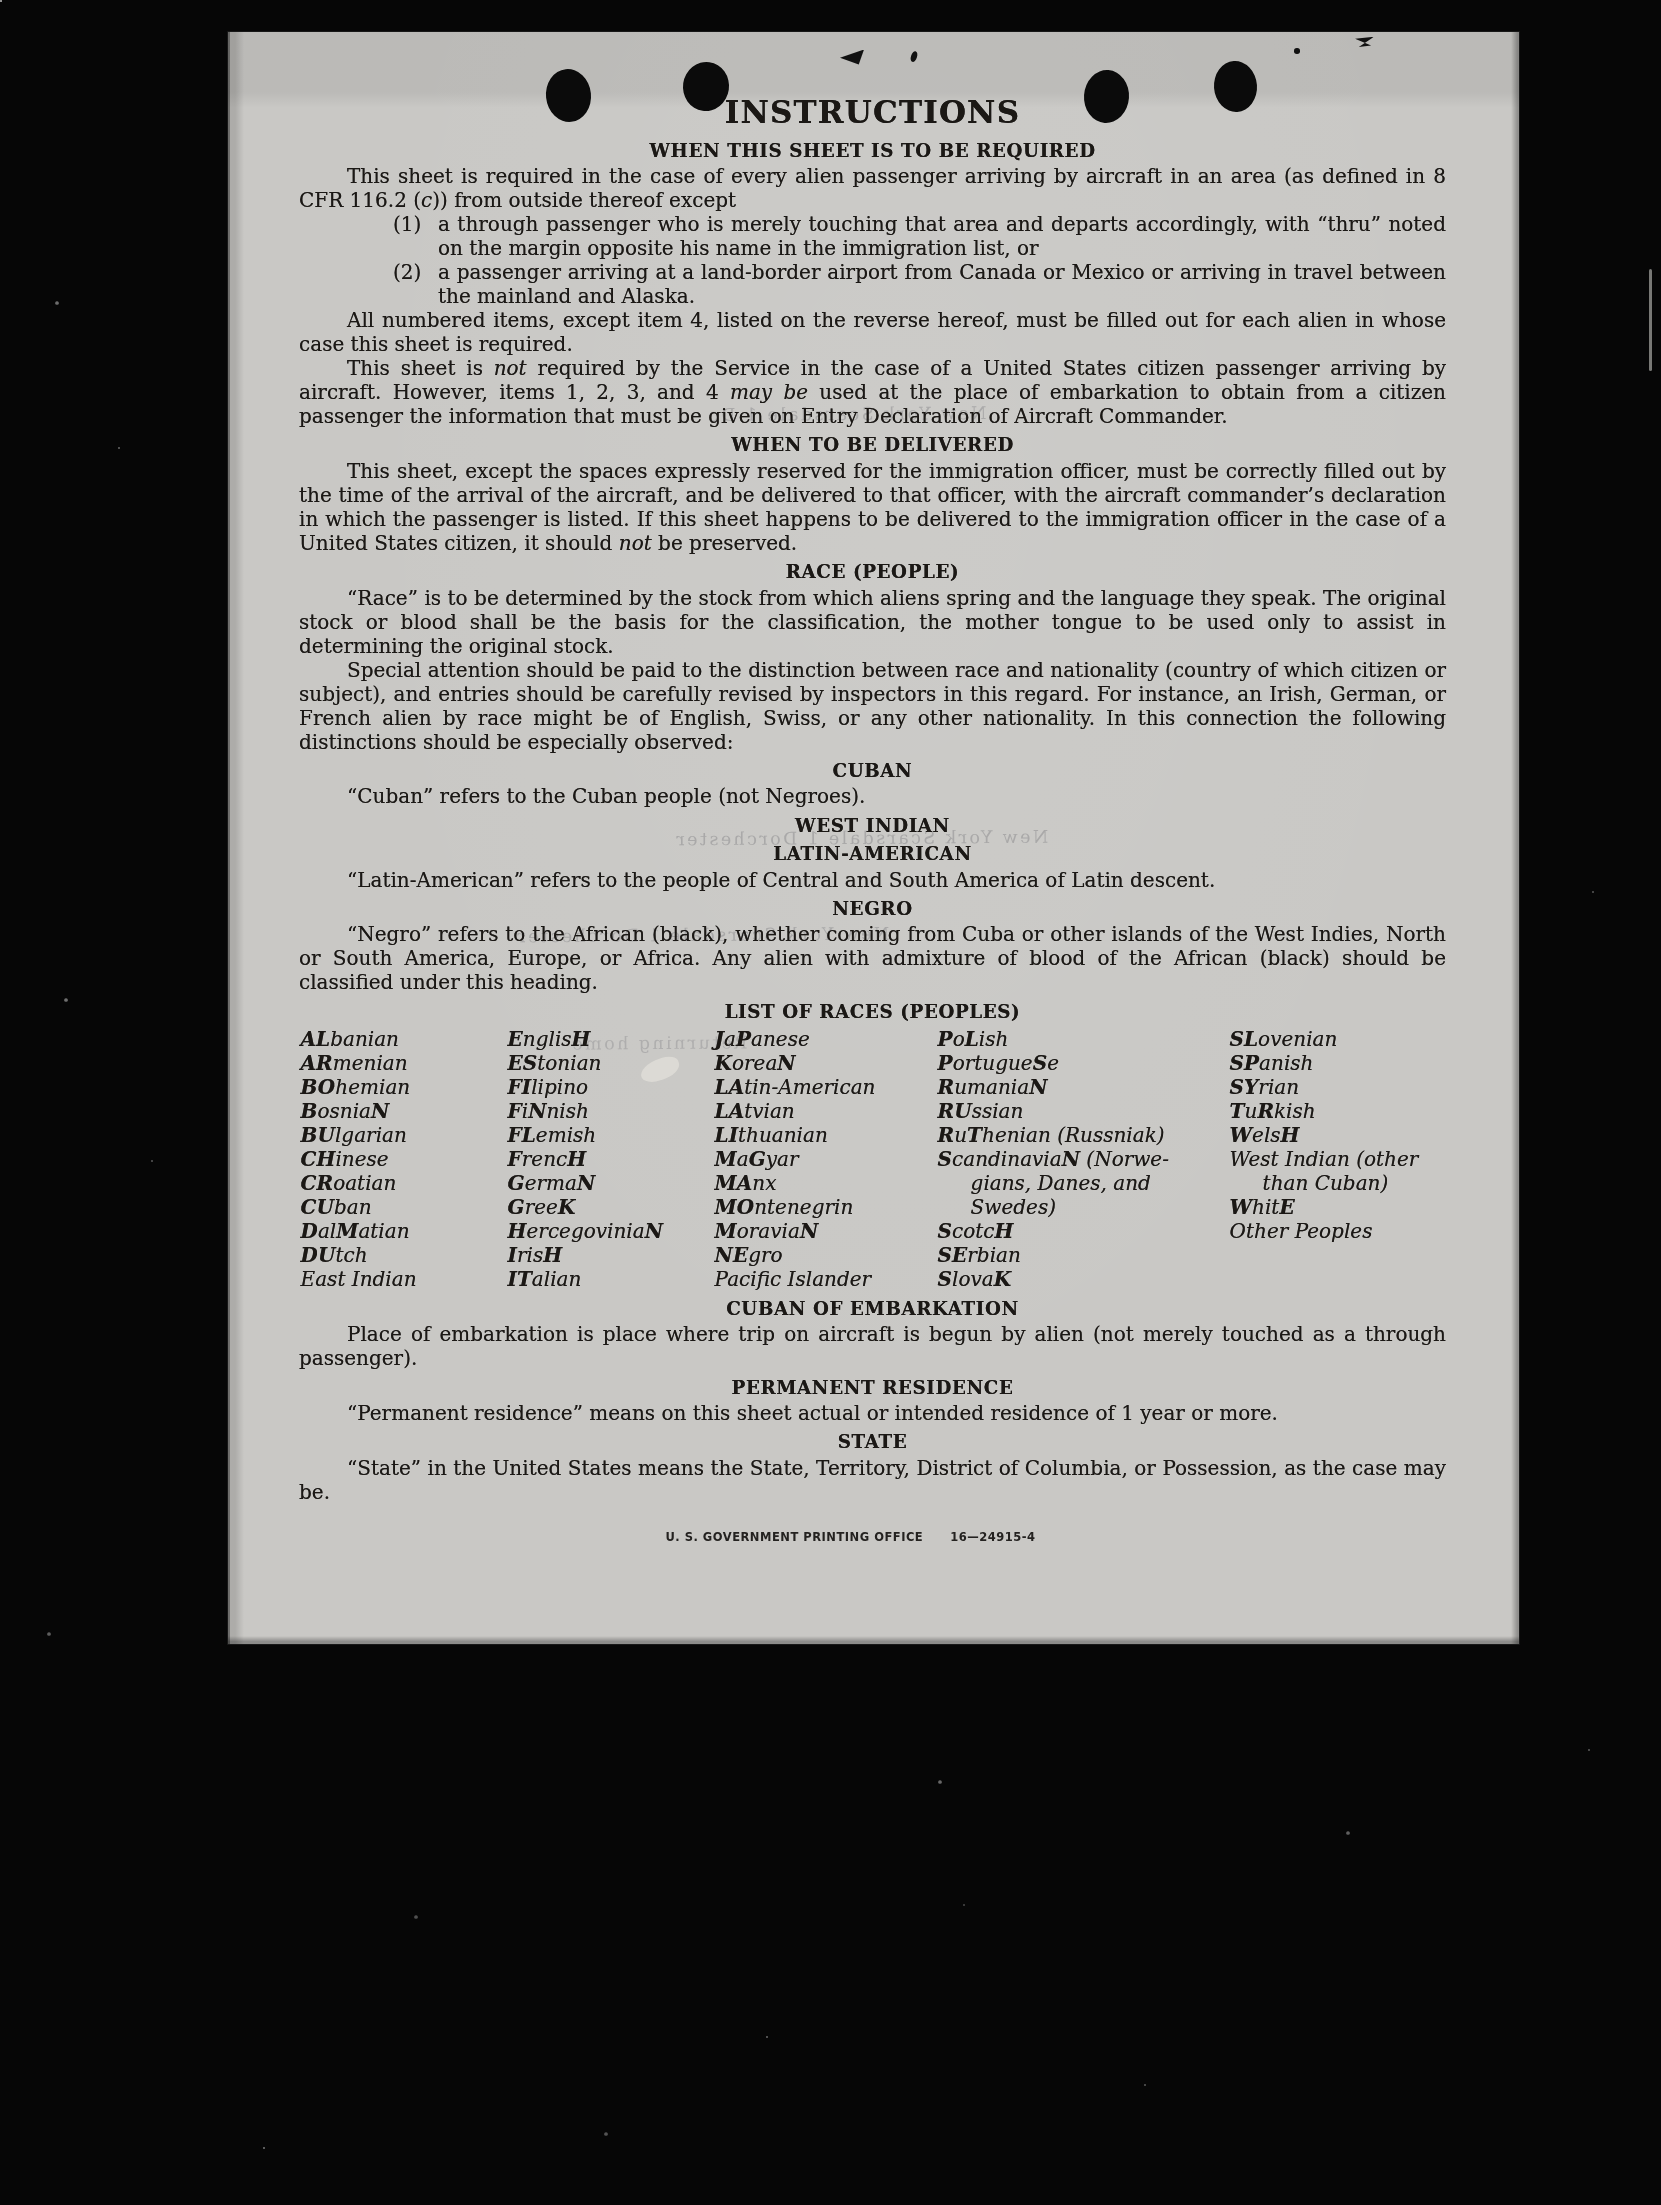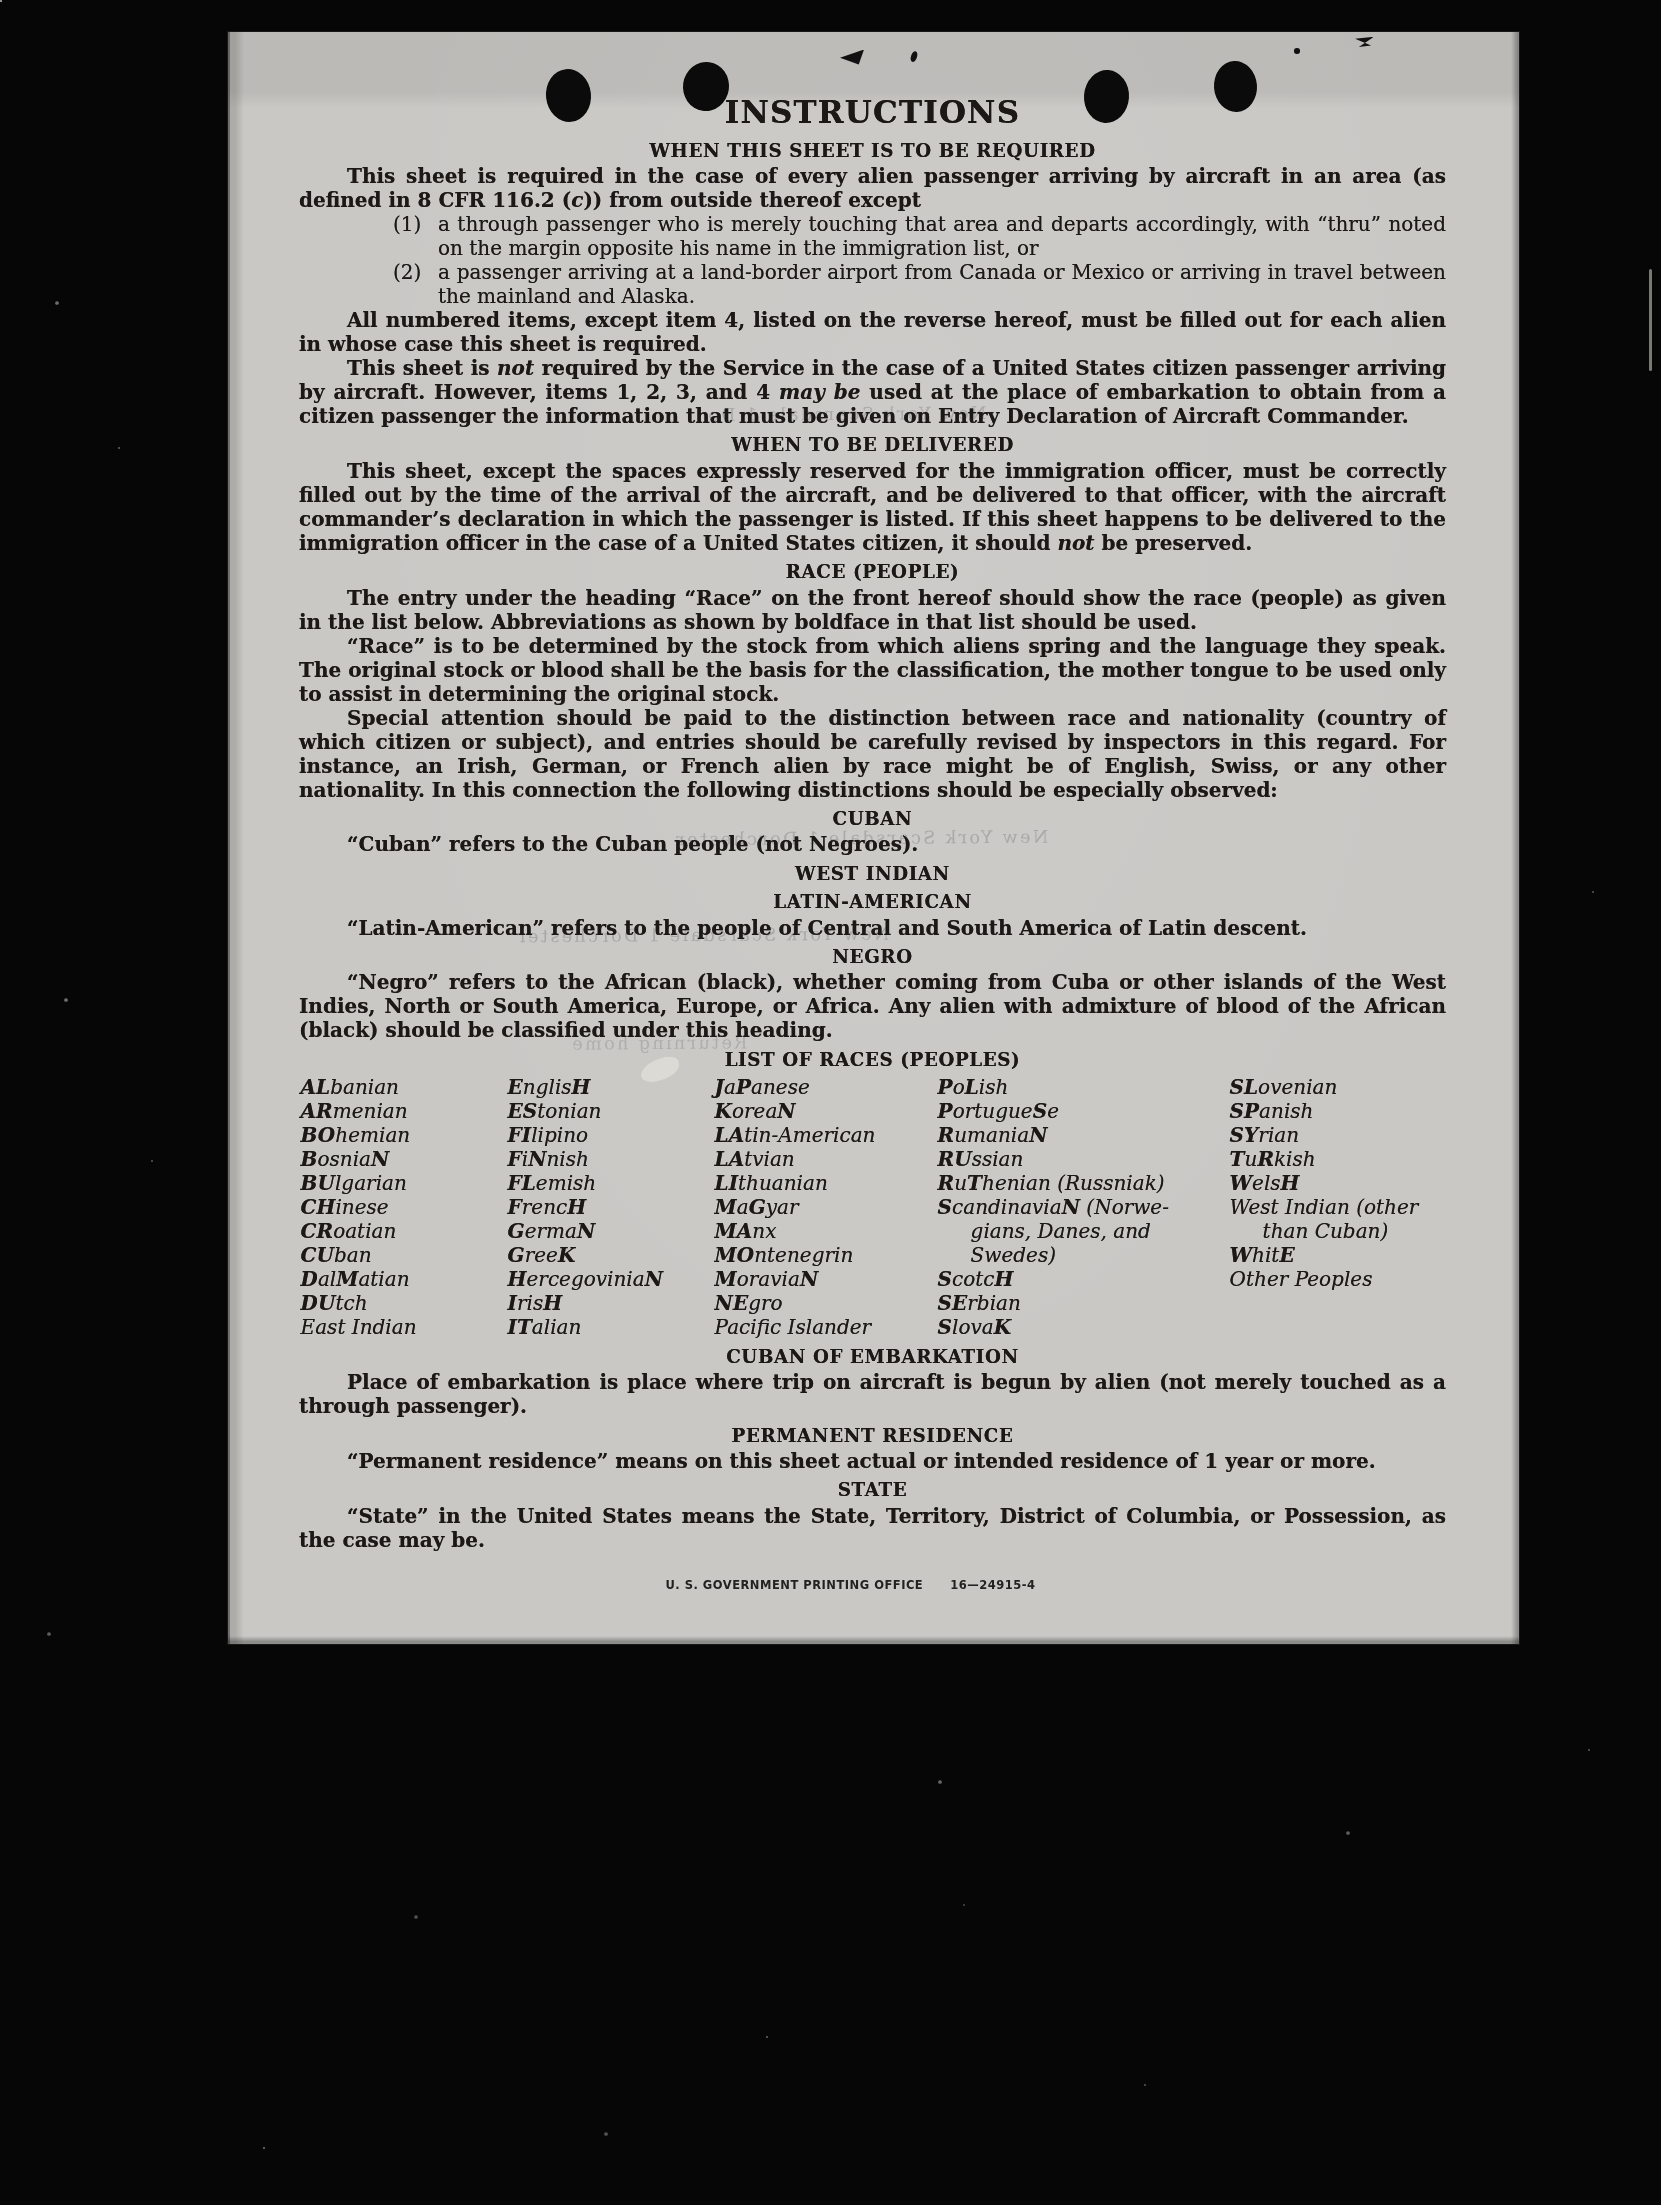--- a/index.html
+++ b/index.html
@@ -85,21 +85,20 @@
   .flow .h{
     text-align:center;font-weight:bold;font-size:18.3px;line-height:22px;
     letter-spacing:0.6px;margin:6.4px 0 2.4px 0;
     text-shadow:0 0 0.4px rgba(0,0,0,.75);
   }
   .flow .h:first-child{margin-top:7px;}
   .flow .p{
     margin:0;font-size:20px;line-height:24px;text-align:justify;
     text-indent:48px;
     text-shadow:0 0 0.4px rgba(0,0,0,.6);
-    font-weight:bold;
   }
   .flow .li{
     position:relative;margin:0;padding-left:139px;
     font-size:20px;line-height:24px;text-align:justify;
     text-shadow:0 0 0.4px rgba(0,0,0,.6);
   }
   .flow .li .m{position:absolute;left:94px;top:0;}
   .races{
     display:grid;
     grid-template-columns:207px 207px 223px 292px 1fr;
@@ -145,21 +144,20 @@
     <div class="flow">
         <div class="h">WHEN THIS SHEET IS TO BE REQUIRED</div>
         <p class="p">This sheet is required in the case of every alien passenger arriving by aircraft in an area (as defined in 8 CFR 116.2 (<i>c</i>)) from outside thereof except</p>
         <div class="li"><span class="m">(1)</span>a through passenger who is merely touching that area and departs accordingly, with “thru” noted on the margin opposite his name in the immigration list, or</div>
         <div class="li"><span class="m">(2)</span>a passenger arriving at a land-border airport from Canada or Mexico or arriving in travel between the mainland and Alaska.</div>
         <p class="p">All numbered items, except item 4, listed on the reverse hereof, must be filled out for each alien in whose case this sheet is required.</p>
         <p class="p">This sheet is <i>not</i> required by the Service in the case of a United States citizen passenger arriving by aircraft.  However, items 1, 2, 3, and 4 <i>may be</i> used at the place of embarkation to obtain from a citizen passenger the information that must be given on Entry Declaration of Aircraft Commander.</p>
         <div class="h">WHEN TO BE DELIVERED</div>
         <p class="p">This sheet, except the spaces expressly reserved for the immigration officer, must be correctly filled out by the time of the arrival of the aircraft, and be delivered to that officer, with the aircraft commander’s declaration in which the passenger is listed.  If this sheet happens to be delivered to the immigration officer in the case of a United States citizen, it should <i>not</i> be preserved.</p>
         <div class="h">RACE (PEOPLE)</div>
-        <p class="p">The entry under the heading “Race” on the front hereof should show the race (people) as given in the list below.  Abbreviations as shown by <b>boldface</b> in that list should be used.</p>
         <p class="p">“Race” is to be determined by the stock from which aliens spring and the language they speak.  The original stock or blood shall be the basis for the classification, the mother tongue to be used only to assist in determining the original stock.</p>
         <p class="p">Special attention should be paid to the distinction between race and nationality (country of which citizen or subject), and entries should be carefully revised by inspectors in this regard.  For instance, an Irish, German, or French alien by race might be of English, Swiss, or any other nationality.  In this connection the following distinctions should be especially observed:</p>
         <div class="h">CUBAN</div>
         <p class="p">“Cuban” refers to the Cuban people (not Negroes).</p>
         <div class="h">WEST INDIAN</div>
         <div class="h">LATIN-AMERICAN</div>
         <p class="p">“Latin-American” refers to the people of Central and South America of Latin descent.</p>
         <div class="h">NEGRO</div>
         <p class="p">“Negro” refers to the African (black), whether coming from Cuba or other islands of the West Indies, North or South America, Europe, or Africa.  Any alien with admixture of blood of the African (black) should be classified under this heading.</p>
         <div class="h">LIST OF RACES (PEOPLES)</div>

